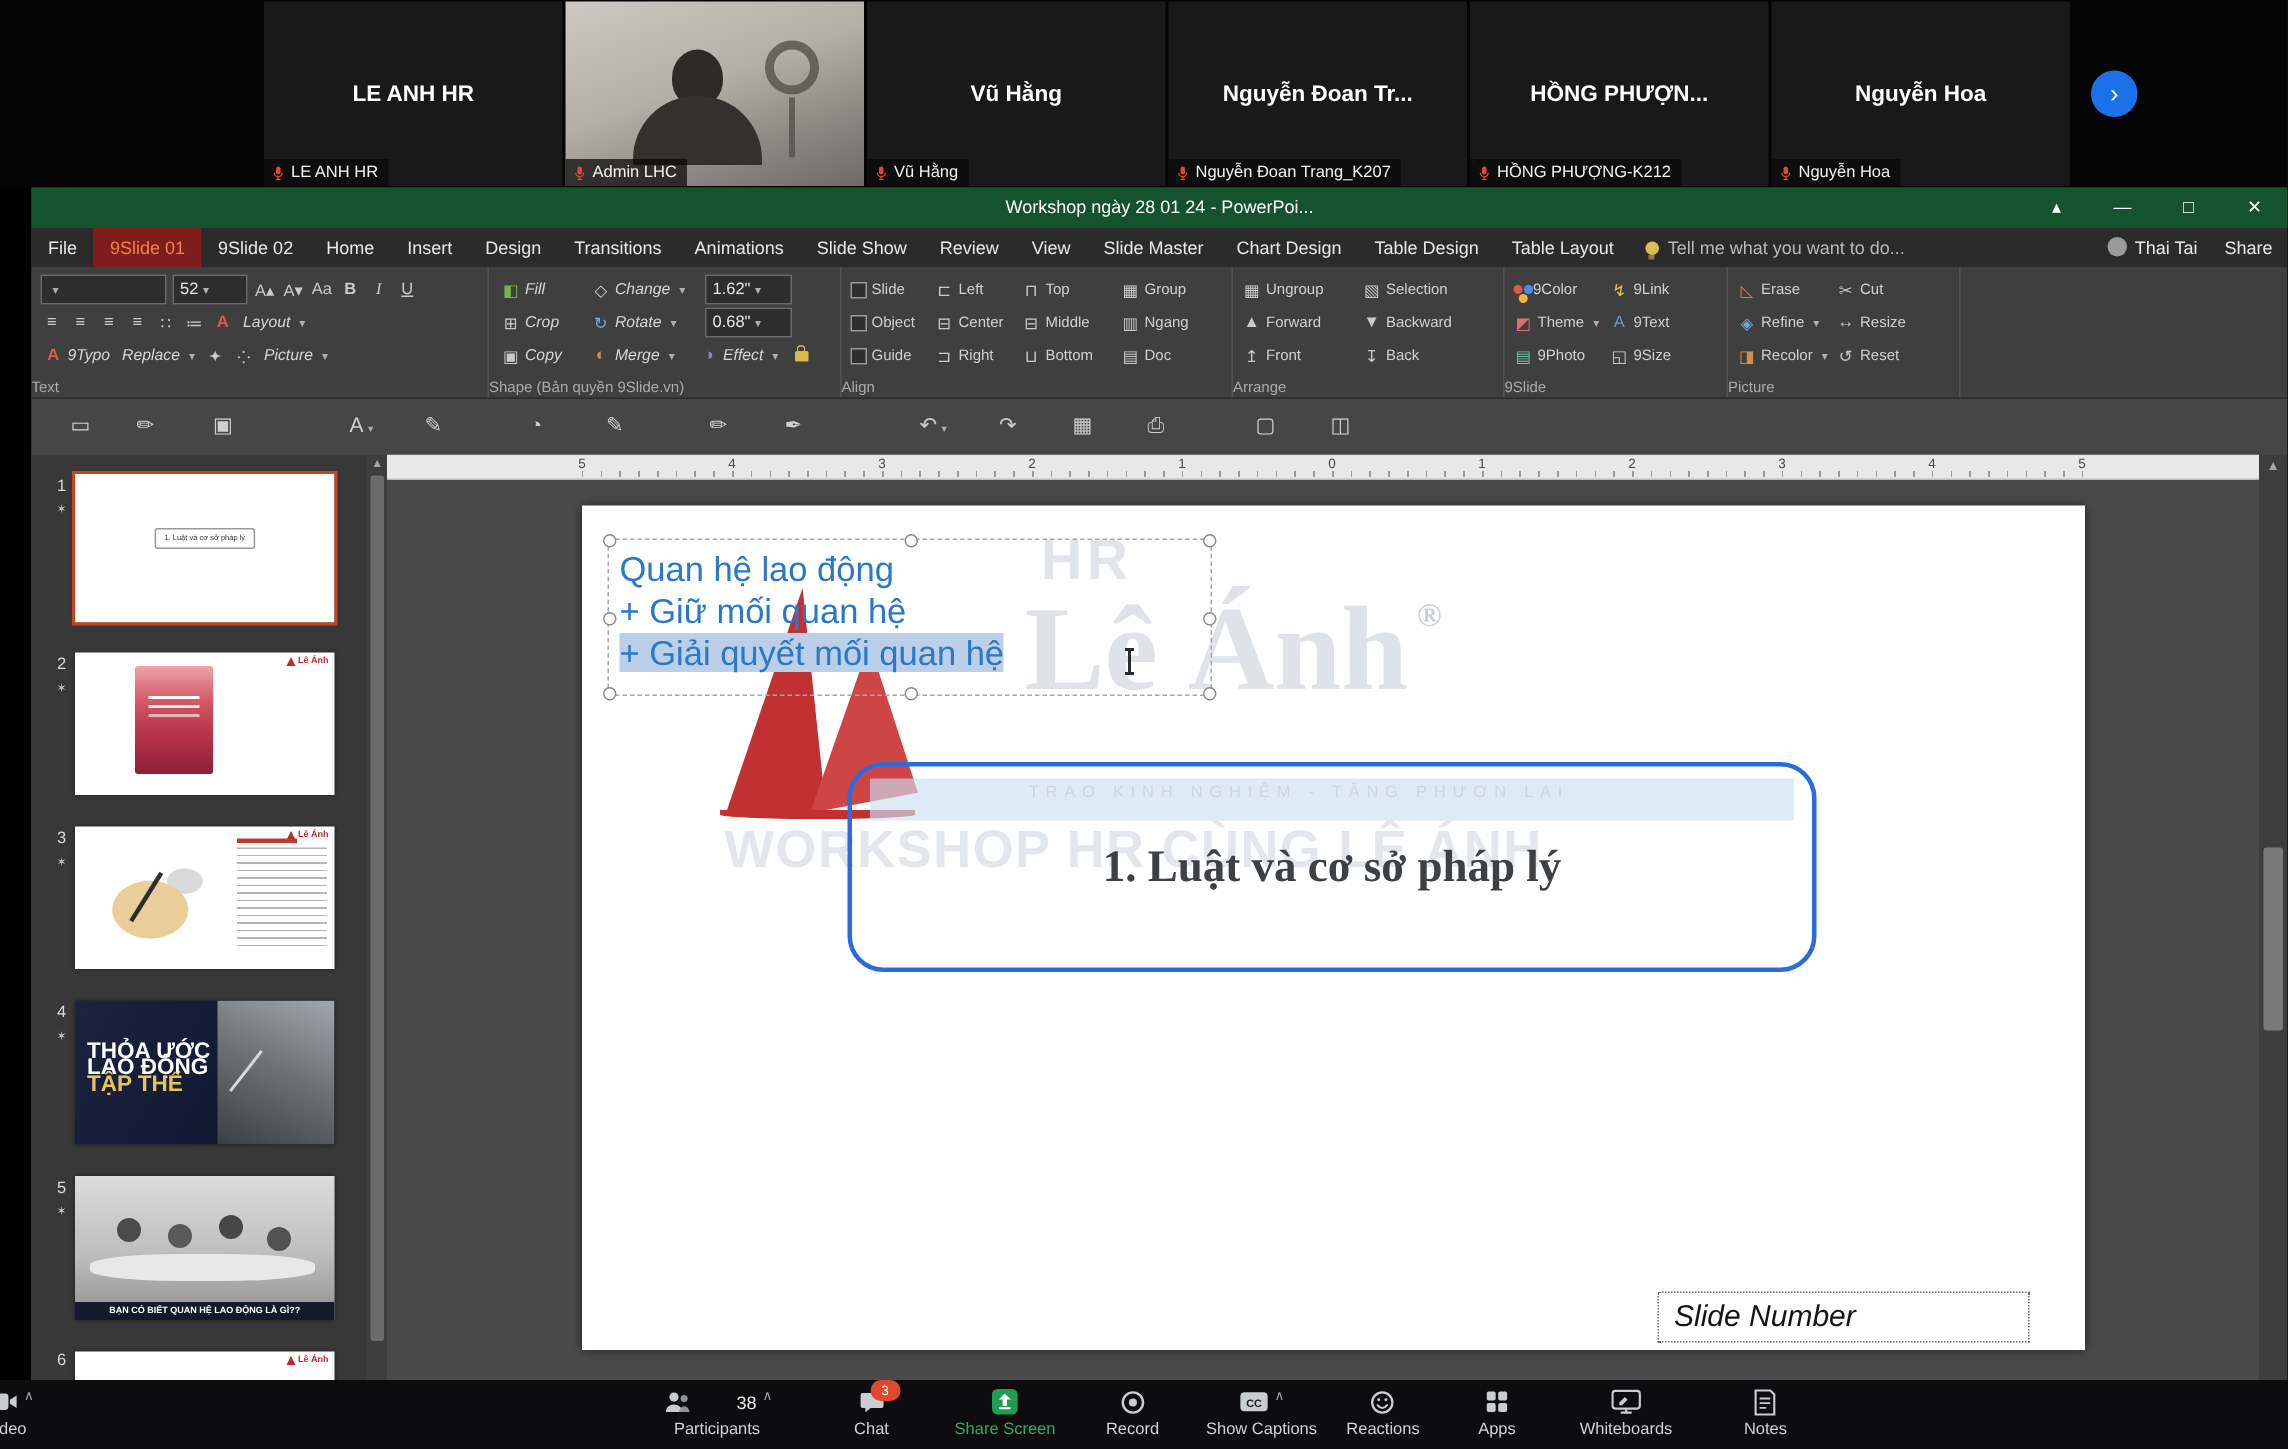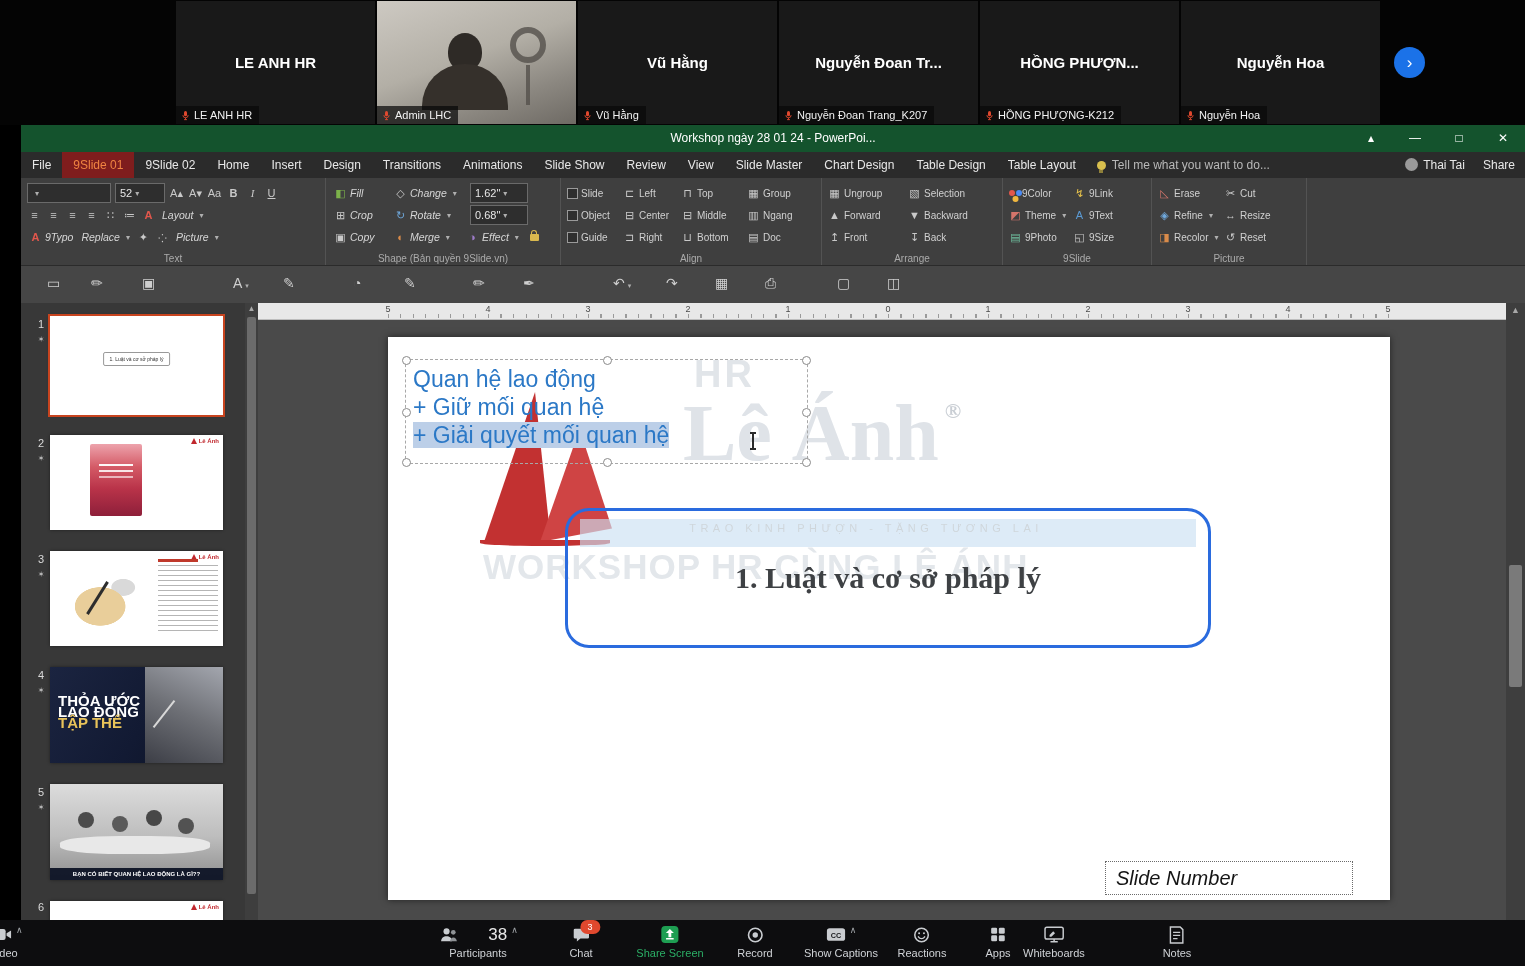--- a/index.html
+++ b/index.html
@@ -30,21 +30,21 @@
   .tab{padding:0 11px;line-height:26px;white-space:nowrap;cursor:pointer;}
   .tab.active{background:#7f1d1d;color:#F08442;}
   .tellme{display:flex;align-items:center;gap:6px;color:#B9B9B9;padding:0 10px;font-size:12px;white-space:nowrap;}
   .bulb{width:9px;height:9px;border-radius:50%;background:#D9C04E;position:relative;flex:none;}
   .bulb::after{content:"";position:absolute;left:2.5px;bottom:-3px;width:4px;height:3px;background:#8f803a;}
   .tabrow-right{position:absolute;right:10px;top:0;height:26px;display:flex;gap:18px;align-items:center;color:#E8E8E8;}
   .avatar{width:13px;height:13px;border-radius:50%;background:#9a9a9a;display:inline-block;margin-right:5px;vertical-align:-2px;}
   
   .ribbon{position:relative;height:87px;background:#3F3F3F;display:flex;border-bottom:1px solid #2B2B2B;}
   .rgroup{position:relative;flex:none;padding:4px 6px 15px 6px;border-right:1px solid #535353;}
-  .glabel{position:absolute;bottom:1px;left:0;right:0;text-align:center;font-size:10px;color:#ABABAB;white-space:nowrap;}
+  .glabel{position:absolute;bottom:1px;left:0;right:0;font-size:10px;color:#ABABAB;white-space:nowrap;}
   .rrow{display:flex;align-items:center;gap:4px;height:22px;}
   .rbtn{display:flex;align-items:center;gap:3px;color:#D6D6D6;font-size:10.5px;padding:0 2px;white-space:nowrap;cursor:pointer;}
   .gi{font-style:normal;font-size:11px;color:#C9C9C9;width:13px;text-align:center;flex:none;}
   .lbl{white-space:nowrap;font-style:italic;}
   .ric{font-size:11px;color:#C9C9C9;min-width:15px;text-align:center;cursor:pointer;}
   .ric.b{font-weight:bold;} .ric.i{font-style:italic;font-family:"Liberation Serif",serif;} .ric.u{text-decoration:underline;}
   .redA{color:#E2574C;font-weight:bold;font-style:normal;}
   .combo{background:#2E2E2E;border:1px solid #6A6A6A;color:#E6E6E6;font-size:11px;height:18px;
          display:inline-flex;align-items:center;padding:0 4px;cursor:text;}
   .caret,.drp{font-style:normal;font-size:8px;color:#AFAFAF;margin-left:3px;}
@@ -134,21 +134,21 @@
   .ibeam::before,.ibeam::after{content:"";position:absolute;left:-2px;width:6px;height:2px;background:#2b2b2b;}
   .ibeam::before{top:0;} .ibeam::after{bottom:0;}
   .slidenum{position:absolute;left:717px;top:524px;width:236px;height:32px;border:1px dotted #6a6a6a;
             display:flex;align-items:center;padding-left:10px;font-size:20px;color:#141414;z-index:2;cursor:pointer;font-style:italic;}
   
   .bbar{position:absolute;left:0;right:0;top:920px;height:46px;background:#0D0D0F;z-index:10;}
   .zbtn{position:absolute;top:5px;transform:translateX(-50%);display:flex;flex-direction:column;
         align-items:center;gap:3px;color:#CFD2D6;font-size:11px;cursor:pointer;}
   .zbtn.vbtn{transform:none;}
   .zicon{height:19px;display:flex;align-items:center;gap:4px;position:relative;}
-  .zcount{font-size:17px;color:#E8E8E8;margin-left:24px;}
+  .zcount{font-size:12px;color:#E8E8E8;margin-left:24px;}
   .up{font-style:normal;font-size:9px;color:#9EA2A6;position:relative;top:-5px;}
   .badge{position:absolute;top:-5px;right:-10px;background:#E0482E;color:#fff;font-size:9px;min-width:14px;
          height:14px;border-radius:8px;display:flex;align-items:center;justify-content:center;padding:0 3px;}
   .zbtn.share .zlabel{color:#2BAE66;}
   .mic-svg{flex:none;}
 </style>
 </head>
 <body>
 
 <div class="screen">
@@ -624,21 +624,21 @@
         </div>
 
         <div class="slide">
 
           <div class="wm">
             <div class="wm-hr">HR</div>
             <div class="sail s1"></div>
             <div class="sail s2"></div>
             <div class="sailbase"></div>
             <div class="wm-logo"><span>Lê Ánh</span><span class="wm-reg">®</span></div>
-            <div class="wm-tag">TRAO KINH PHƯỢN - TẶNG TƯƠNG LAI</div>
+            <div class="wm-tag">TRAO KINH NGHIỆM - TẶNG PHƯỢN LAI</div>
             <div class="wm-wk">WORKSHOP HR CÙNG LÊ ÁNH</div>
           </div>
 
           <div class="titlebox">
             <div class="tb-band"></div>
             <div class="tb-text">1. Luật và cơ sở pháp lý</div>
           </div>
 
           <div class="textbox">
             <div class="tb-line">Quan hệ lao động</div>
@@ -753,21 +753,21 @@
         <svg viewBox="0 0 20 20" width="17" height="17">
             <rect x="2" y="2" width="7" height="7" rx="1.5" fill="#C9CCD0"></rect>
             <rect x="11" y="2" width="7" height="7" rx="1.5" fill="#C9CCD0"></rect>
             <rect x="2" y="11" width="7" height="7" rx="1.5" fill="#C9CCD0"></rect>
             <rect x="11" y="11" width="7" height="7" rx="1.5" fill="#C9CCD0"></rect>
           </svg>
       </div>
       <div class="zlabel">Apps</div>
     </div>
 
-    <div class="zbtn" style="left:1054px">
+    <div class="zbtn" style="left:1084px">
       <div class="zicon">
         <svg viewBox="0 0 22 18" width="20" height="17">
             <rect x="1" y="1" width="20" height="13" rx="2" fill="none" stroke="#C9CCD0" stroke-width="1.6"></rect>
             <path d="M11 14v3M7 17h8" stroke="#C9CCD0" stroke-width="1.6"></path>
             <path d="M6 9.5l4-4 2 2-4 4H6z" fill="#C9CCD0"></path>
           </svg>
       </div>
       <div class="zlabel">Whiteboards</div>
     </div>
 

